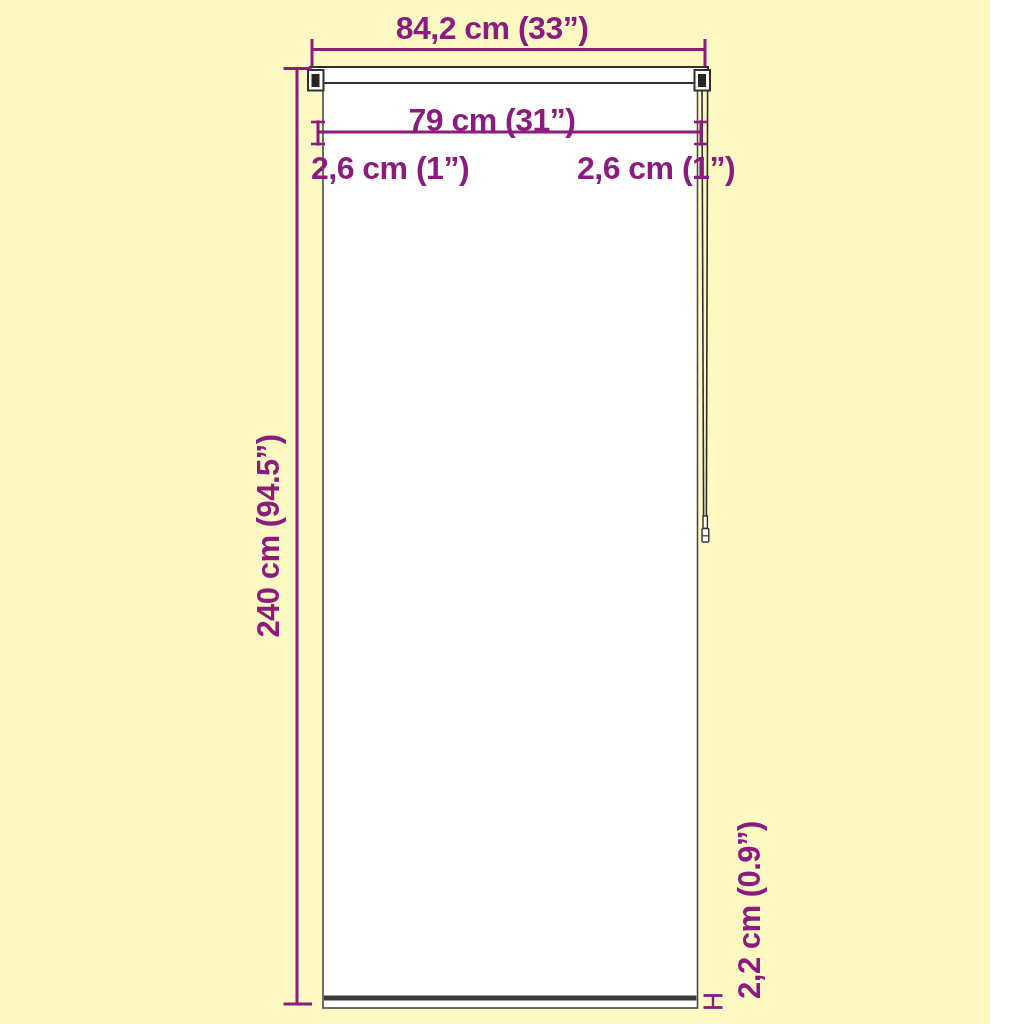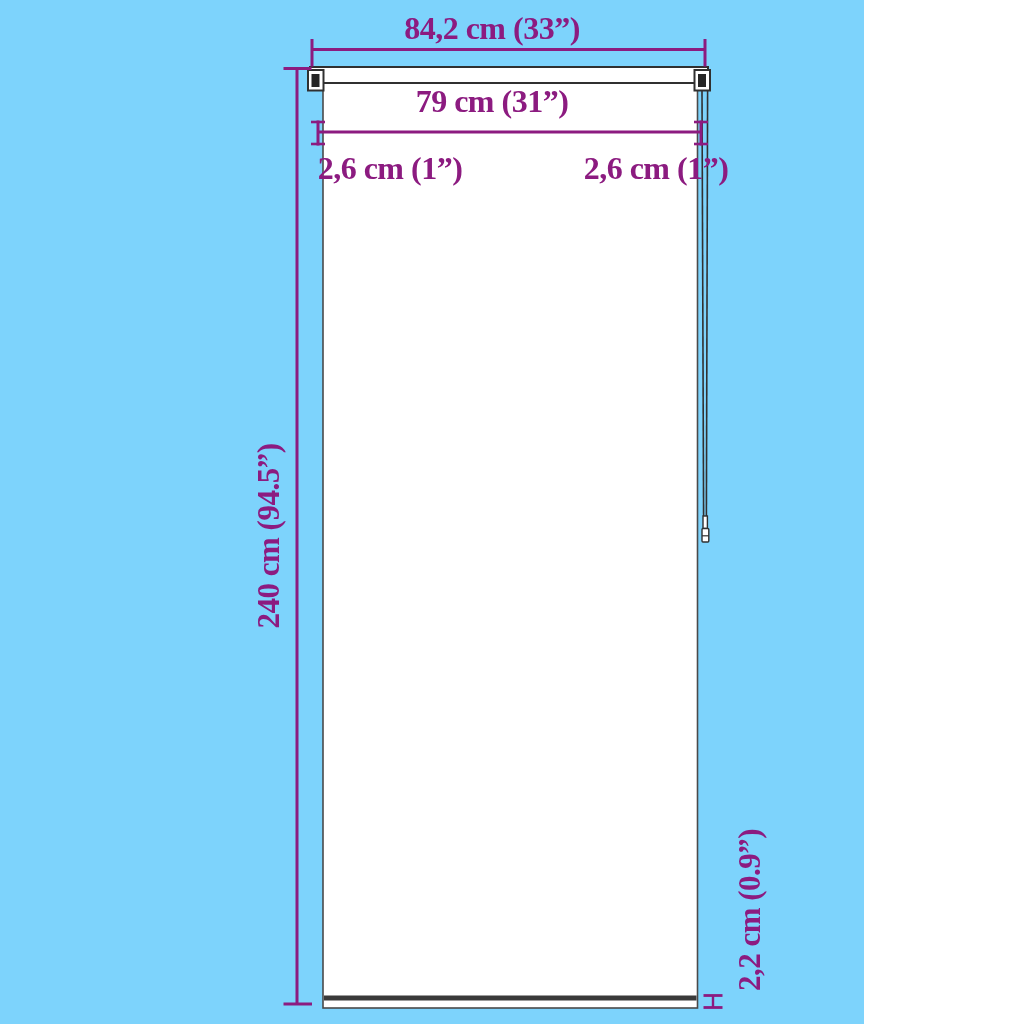--- a/index.html
+++ b/index.html
@@ -2,25 +2,25 @@
 <html><head>
 <meta charset="utf-8">
 <style>
   html, body {
     margin: 0;
     padding: 0;
     background: #ffffff;
   }
   .canvas {
     position: relative;
-    width: 864px;
+    width: 990px;
     height: 1024px;
-    background: #7dd3fc;
+    background: #fef9c3;
     overflow: hidden;
-    font-family: Liberation Serif, serif;
+    font-family: Liberation Sans, sans-serif;
   }
   .drawing {
     position: absolute;
     left: 0;
     top: 0;
   }
   .dim-label {
     position: absolute;
     transform: translate(-50%, -50%);
     color: #8C1B80;
@@ -28,21 +28,21 @@
     font-size: 32px;
     white-space: nowrap;
     line-height: 1;
     letter-spacing: -0.5px;
   }
   .dim-label.rotated {
     transform: translate(-50%, -50%) rotate(-90deg);
     font-size: 31px;
   }
   #label-total-width  { left: 492px; top: 28px;  }
-  #label-fabric-width { left: 492px; top: 101px; }
+  #label-fabric-width { left: 492px; top: 120px; }
   #label-left-offset  { left: 390px; top: 168px; }
   #label-right-offset { left: 656px; top: 168px; }
   #label-height       { left: 268px; top: 536px; }
   #label-bar-height   { left: 749px; top: 910px; }
 </style>
 </head>
 <body>
 
 <div class="canvas">
 

